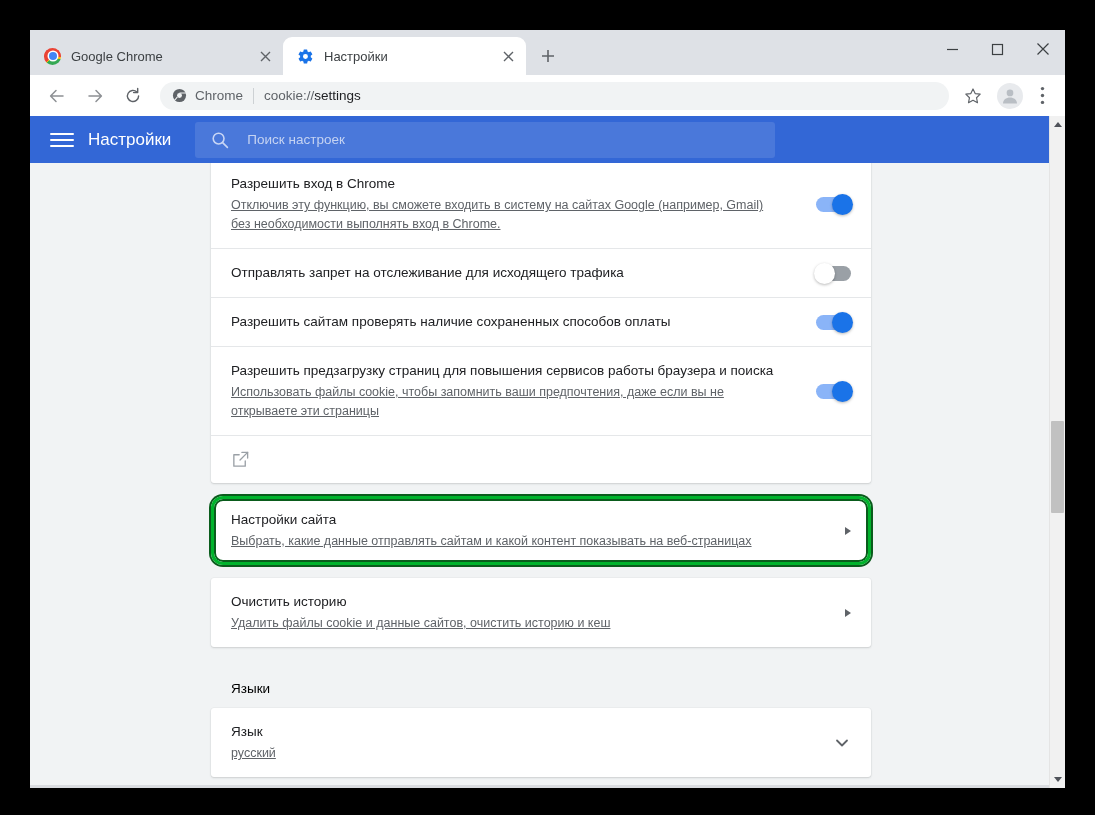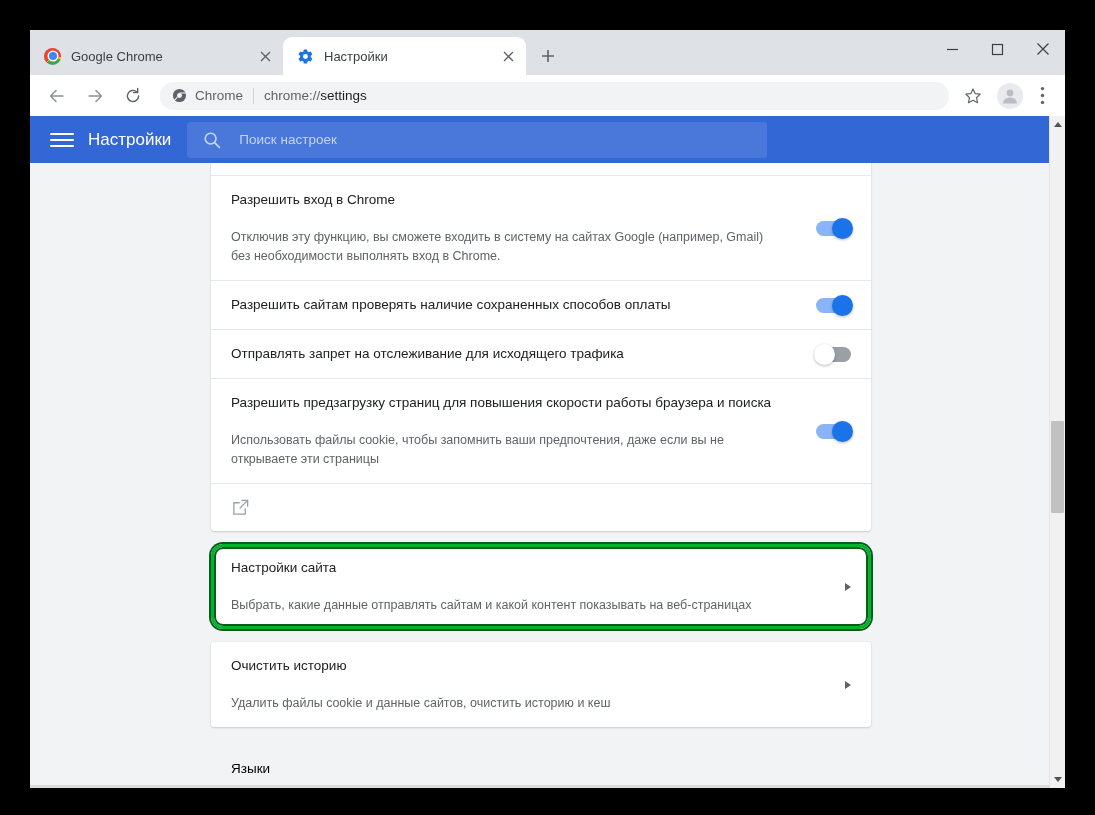--- a/index.html
+++ b/index.html
@@ -216,21 +216,21 @@
     border-radius: 1px;
   }
   #settings-title {
     color: #ffffff;
     font-size: 17px;
     margin-left: 14px;
     white-space: nowrap;
     flex: 0 0 auto;
   }
   #settings-search {
-    margin-left: 16px;
+    margin-left: 24px;
     width: 580px;
     height: 36px;
     background: #4a78da;
     border-radius: 3px;
     display: flex;
     align-items: center;
     padding: 0 16px;
   }
   #search-icon { width: 18px; height: 18px; color: #c8d6f5; flex: 0 0 auto; }
   #search-icon svg { display: block; }
@@ -280,21 +280,22 @@
   .row-texts { flex: 1 1 auto; padding-right: 30px; }
   .row-title {
     font-size: 13.5px;
     color: #202124;
     line-height: 20px;
   }
   .row-sub {
     font-size: 12.5px;
     color: #5f6368;
     line-height: 19px;
-    margin-top: 18px;
+    margin-top: 2px;
+    text-decoration: underline;
   }
   .row-control { flex: 0 0 auto; display: flex; align-items: center; justify-content: center; }
 
   
   .toggle {
     width: 35px; height: 15px;
     border-radius: 8px;
     position: relative;
   }
   .toggle-on { background: #8ab4f8; }
@@ -479,21 +480,21 @@
         <span id="omnibox-chip-icon">
           <svg viewBox="0 0 16 16" aria-hidden="true">
             <circle cx="8" cy="8" r="7" fill="#5f6368"></circle>
             <circle cx="8" cy="8" r="2.6" fill="#f1f3f4"></circle>
             <path d="M8 5.4 H15" stroke="#f1f3f4" stroke-width="1.1"></path>
             <path d="M5.8 9.4 L2.5 13.5" stroke="#f1f3f4" stroke-width="1.1"></path>
           </svg>
         </span>
         <span id="omnibox-chip-label">Chrome</span>
         <span id="omnibox-sep"></span>
-        <span id="omnibox-url"><span>chrome://</span><b>settings</b></span>
+        <span id="omnibox-url"><span>cookie://</span><b>settings</b></span>
       </div>
 
       <div id="star-button">
         <svg width="18" height="18" viewBox="0 0 20 20" aria-hidden="true">
           <path d="M10 2.2 L12.4 7.3 L18 8 L13.9 11.9 L15 17.5 L10 14.7 L5 17.5 L6.1 11.9 L2 8 L7.6 7.3 Z" stroke="currentColor" stroke-width="1.3" fill="none" stroke-linejoin="round"></path>
         </svg>
       </div>
 
       <div id="profile-button">
         <svg width="20" height="20" viewBox="0 0 24 24" aria-hidden="true">
@@ -535,43 +536,43 @@
               </div>
               <div class="row-control">
                 <span class="toggle toggle-on">
                     <span class="knob"></span>
                   </span>
               </div>
             </div>
 
             <div class="row">
               <div class="row-texts">
+                <div class="row-title">Отправлять запрет на отслеживание для исходящего трафика</div>
+              </div>
+              <div class="row-control">
+                <span class="toggle toggle-off">
+                    <span class="knob"></span>
+                  </span>
+              </div>
+            </div>
+
+            <div class="row">
+              <div class="row-texts">
                 <div class="row-title">Разрешить сайтам проверять наличие сохраненных способов оплаты</div>
               </div>
               <div class="row-control">
                 <span class="toggle toggle-on">
                     <span class="knob"></span>
                   </span>
               </div>
             </div>
 
             <div class="row">
               <div class="row-texts">
-                <div class="row-title">Отправлять запрет на отслеживание для исходящего трафика</div>
-              </div>
-              <div class="row-control">
-                <span class="toggle toggle-off">
-                    <span class="knob"></span>
-                  </span>
-              </div>
-            </div>
-
-            <div class="row">
-              <div class="row-texts">
-                <div class="row-title">Разрешить предзагрузку страниц для повышения скорости работы браузера и поиска</div>
+                <div class="row-title">Разрешить предзагрузку страниц для повышения сервисов работы браузера и поиска</div>
                 <div class="row-sub">Использовать файлы cookie, чтобы запомнить ваши предпочтения, даже если вы не открываете эти страницы</div>
               </div>
               <div class="row-control">
                 <span class="toggle toggle-on">
                     <span class="knob"></span>
                   </span>
               </div>
             </div>
 
             <div class="row">

